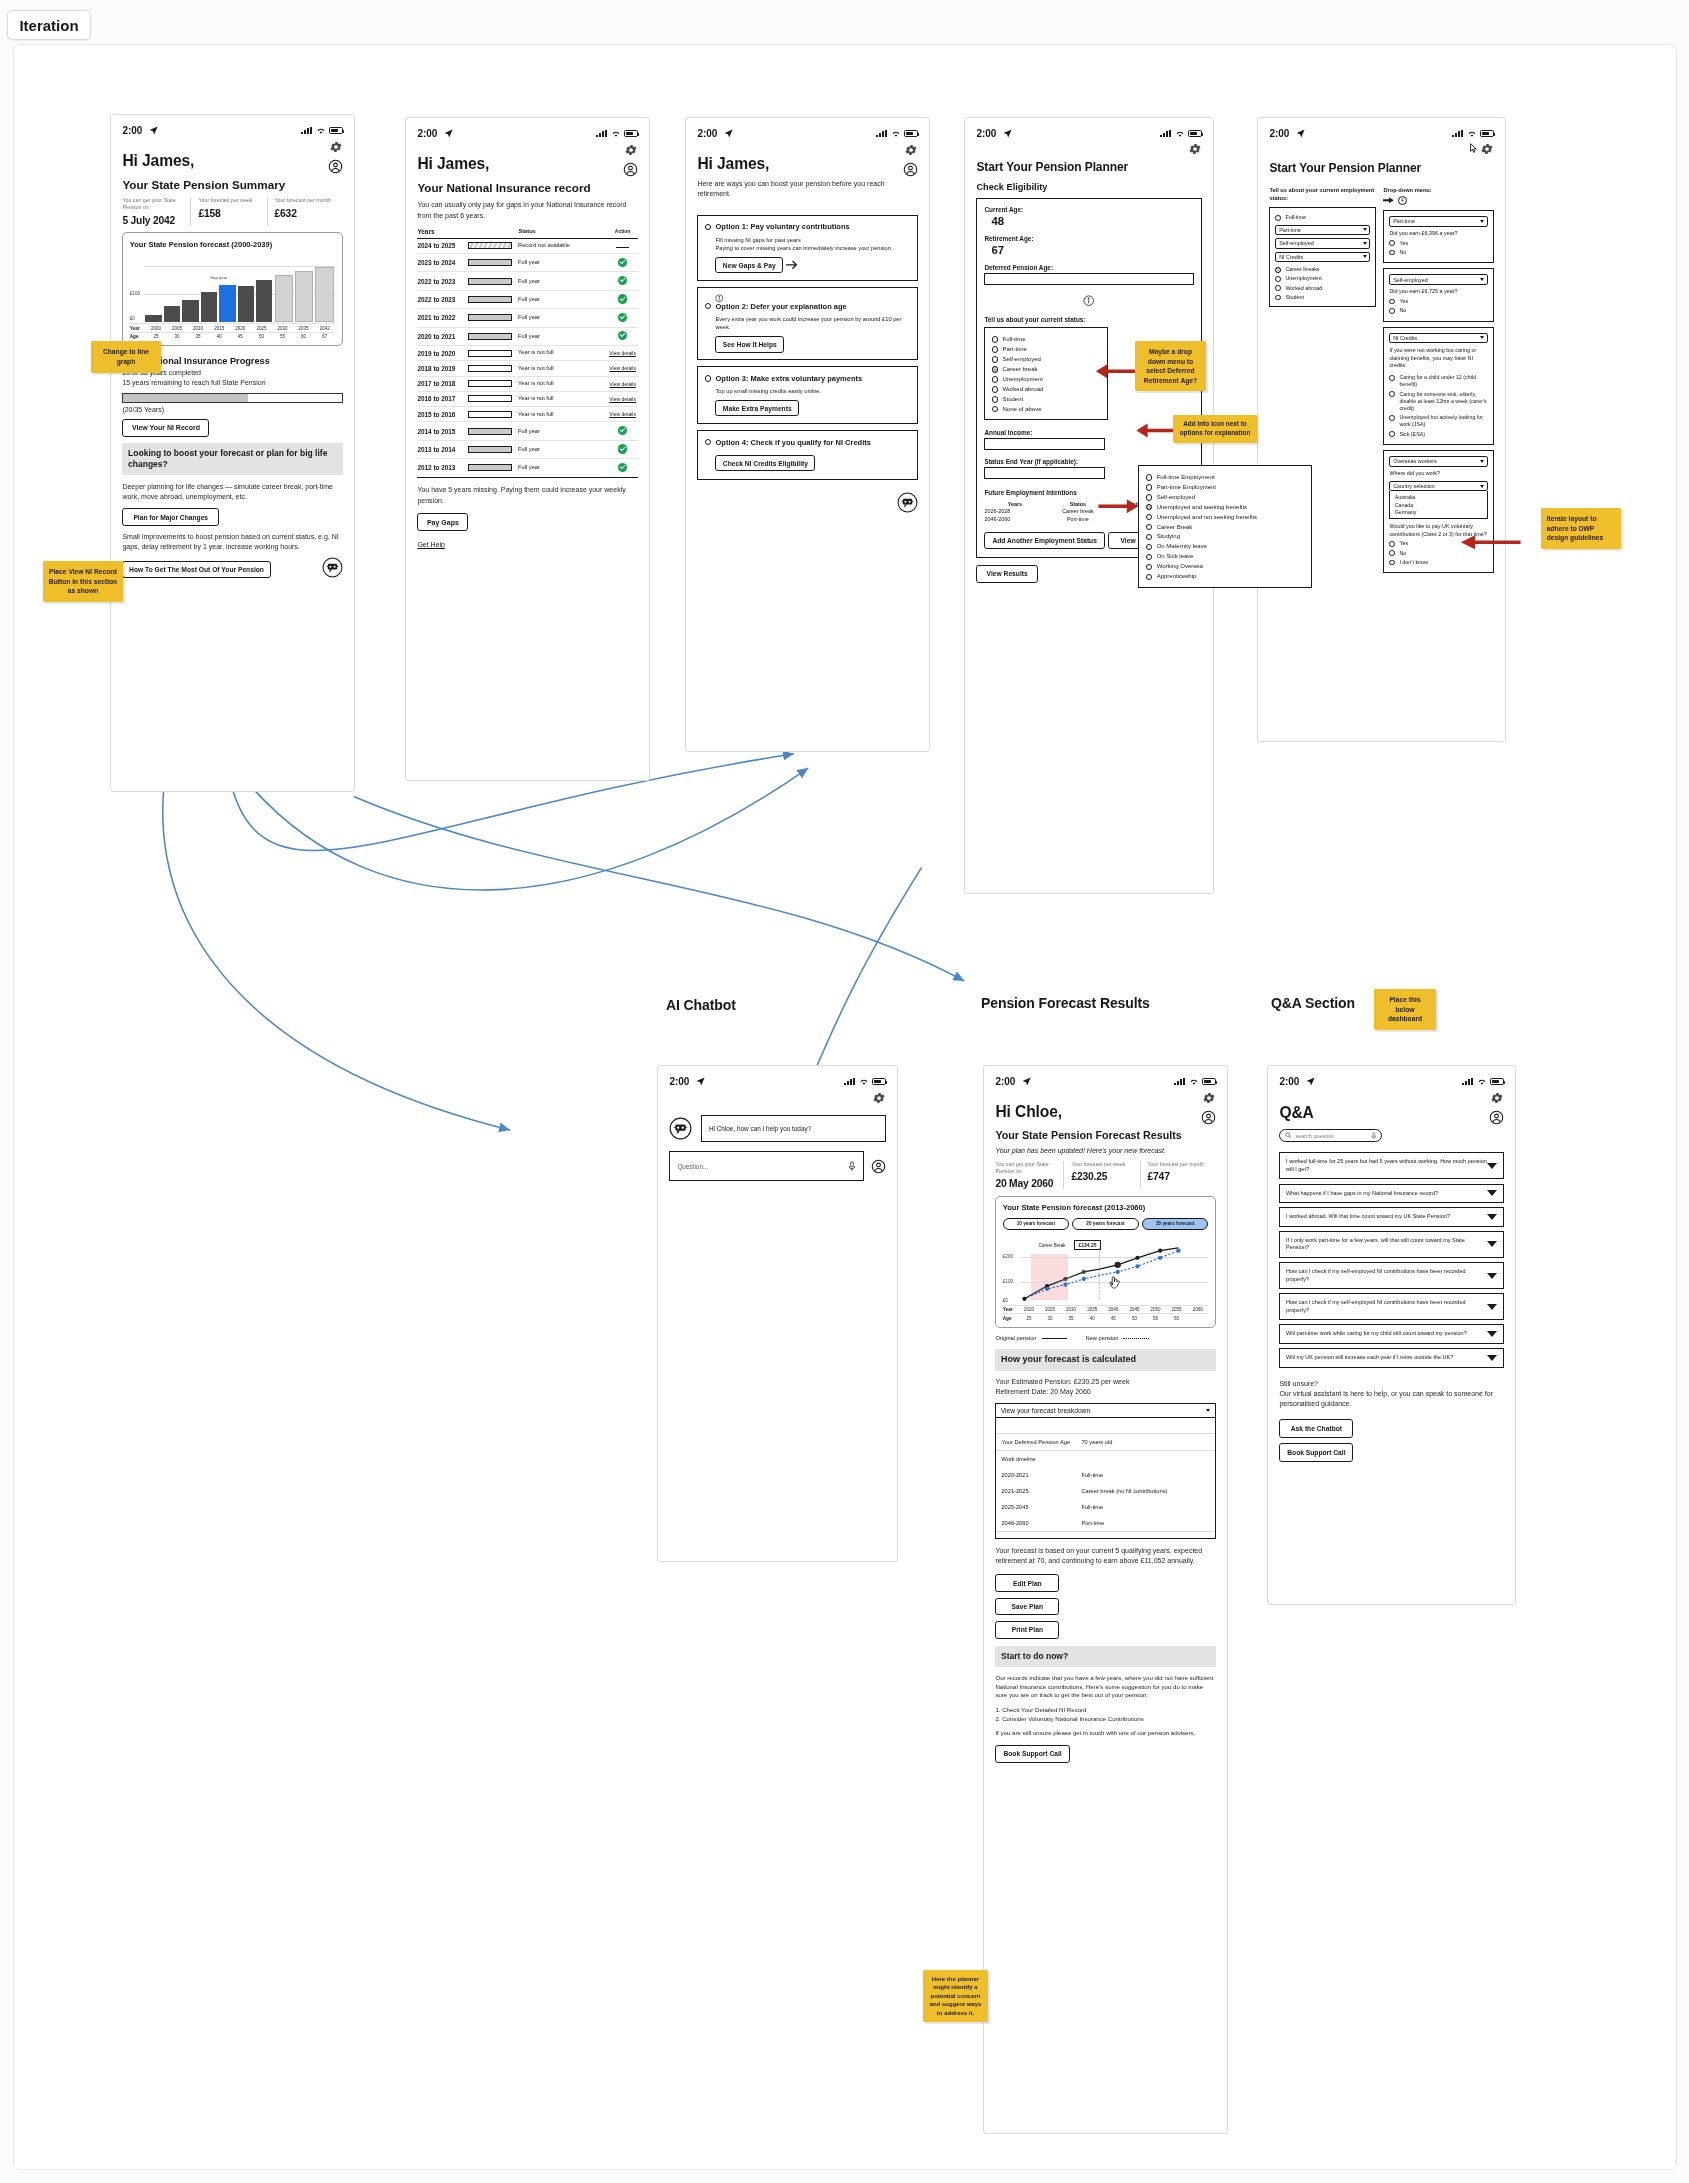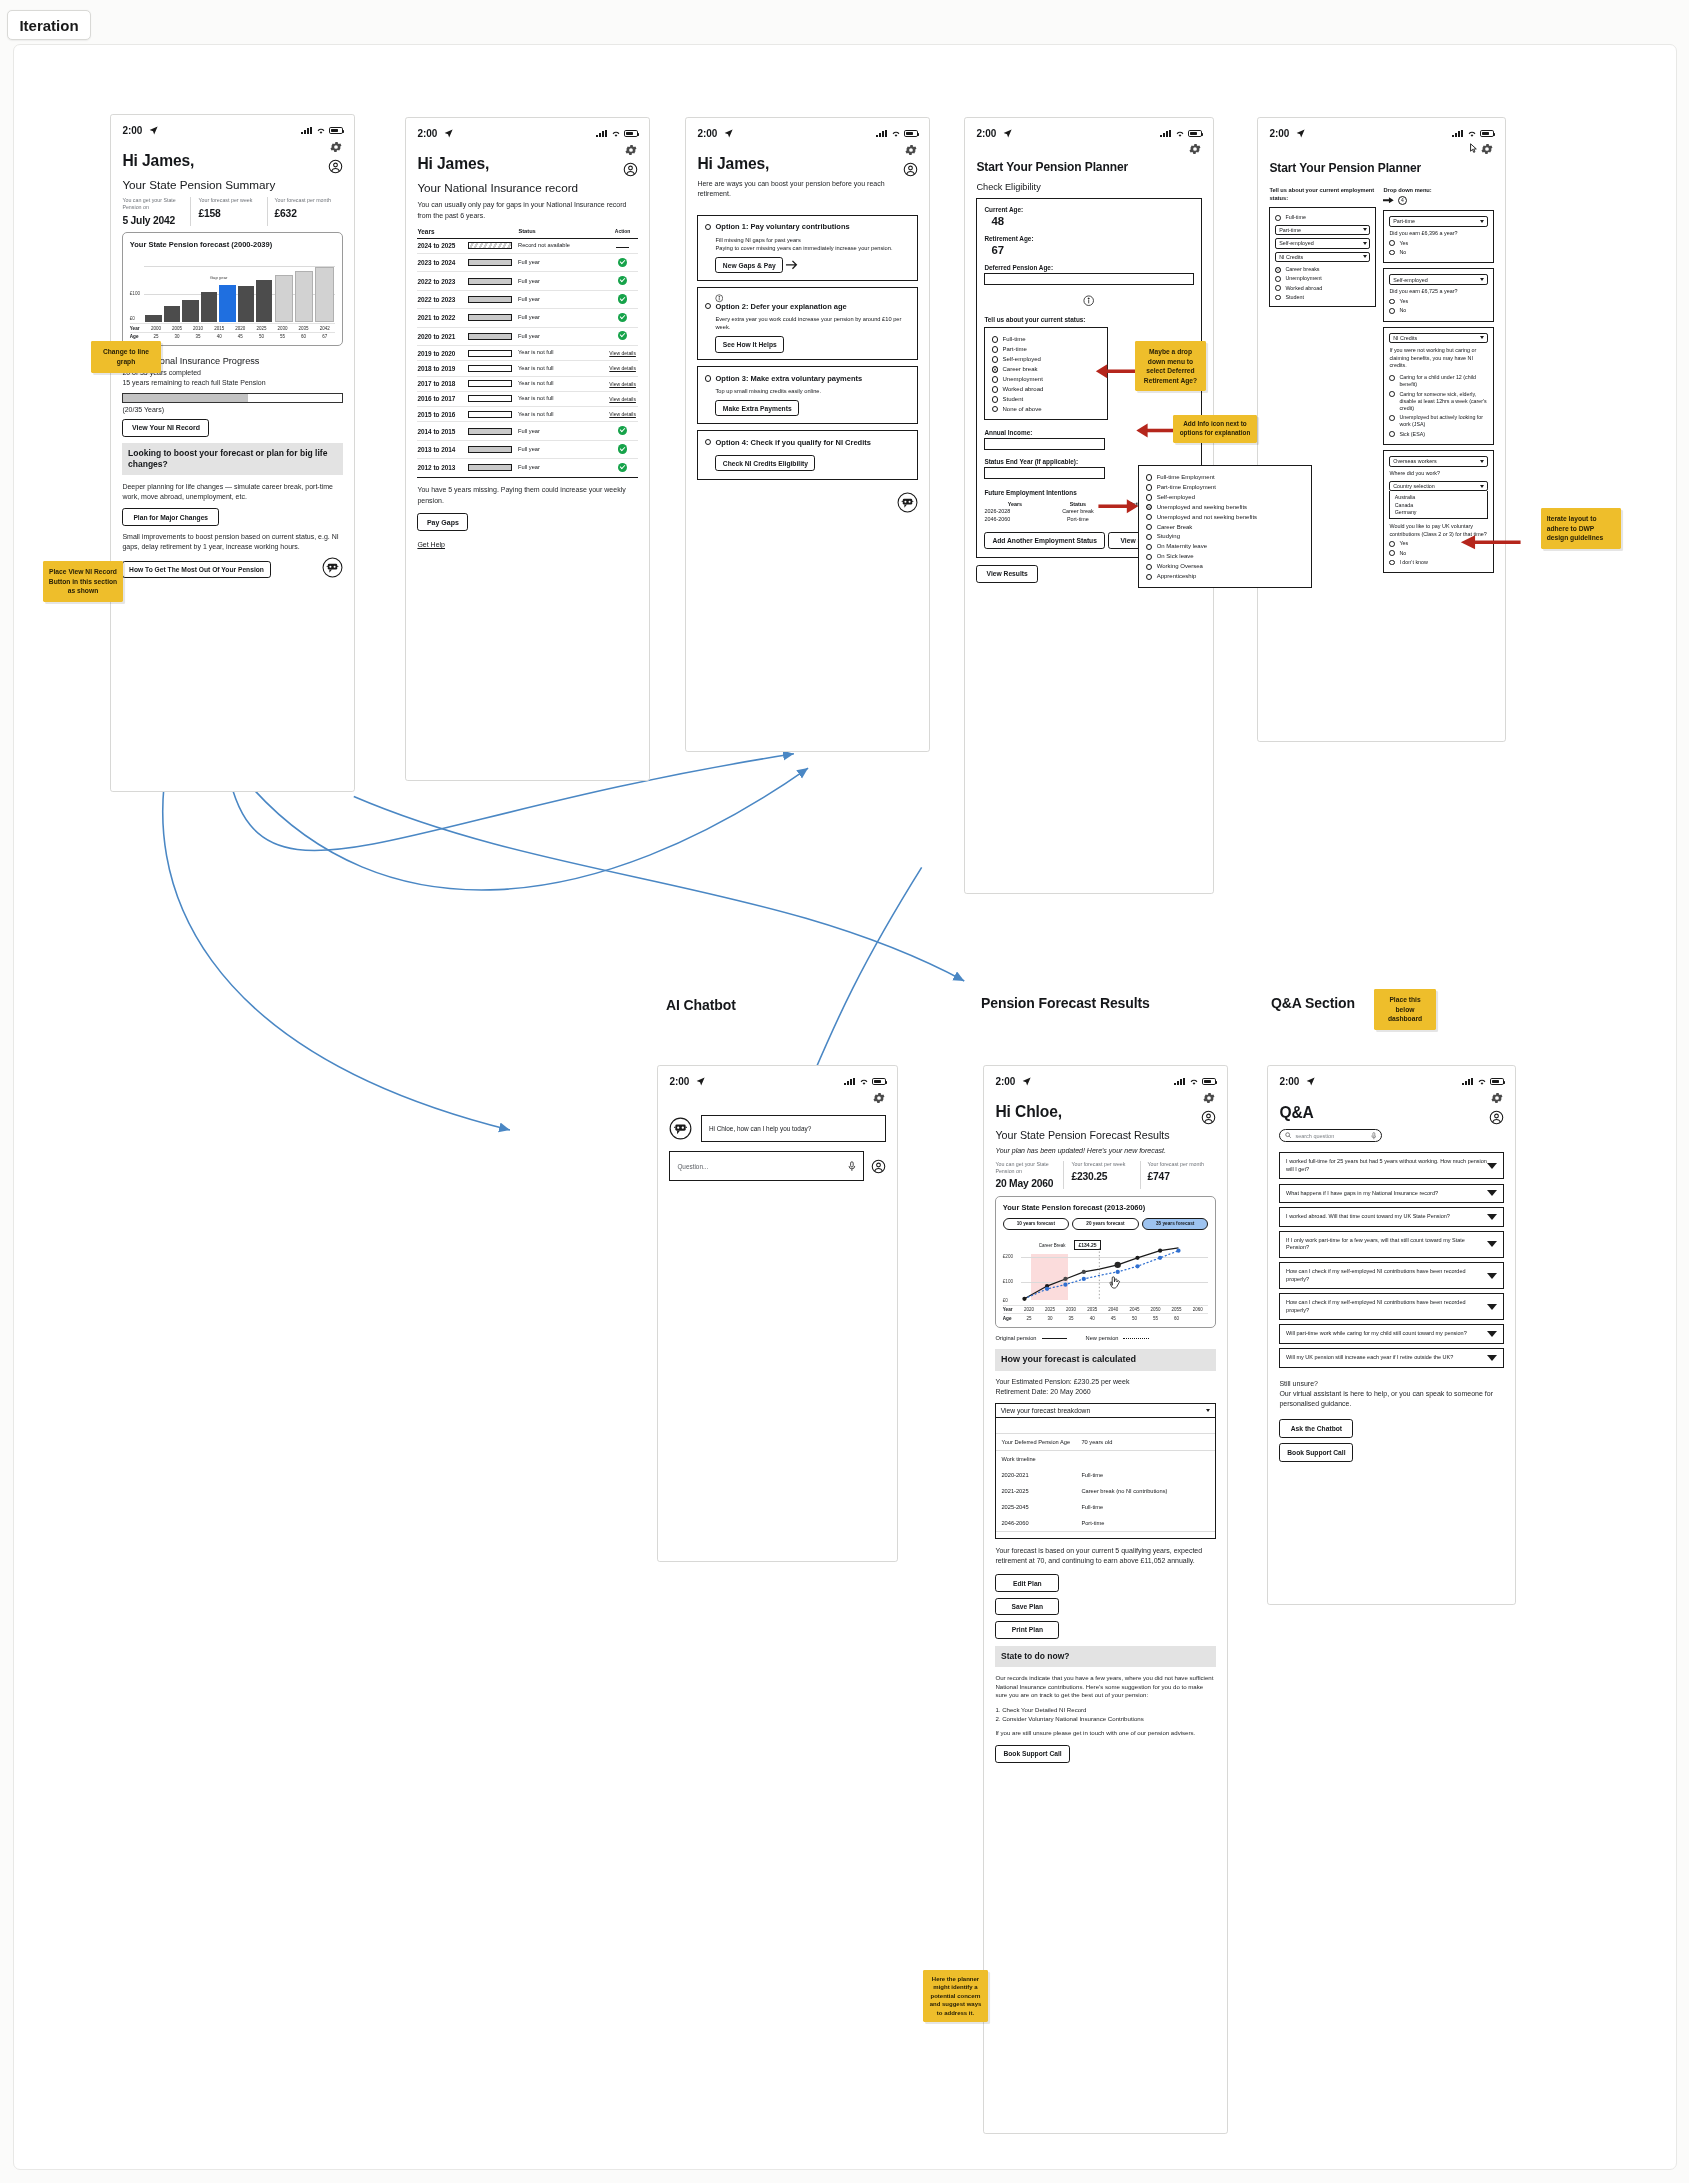--- a/index.html
+++ b/index.html
@@ -40,21 +40,21 @@
   .bars i:nth-child(1){height:2.8px;} .bars i:nth-child(2){height:4.3px;}
   .bars i:nth-child(3){height:6px;} .bars i:nth-child(4){height:7.8px;}
   .batt { width:13.5px;height:7px;border:1px solid #1a1a1a;border-radius:1.8px;position:relative;}
   .batt::after{content:"";position:absolute;right:-2.1px;top:1.8px;width:1.4px;height:2.8px;background:#1a1a1a;border-radius:0 0.7px 0.7px 0;}
   .batt i{position:absolute;left:1px;top:1px;bottom:1px;width:7px;background:#1a1a1a;border-radius:0.7px;display:block;}
   .gear { width:14px;height:14px; }
   .avatar { width:15px;height:15px; }
   .topicons { display:flex; flex-direction:column; align-items:flex-end; gap:5px; }
 
   .greeting { font-size:15.6px; font-weight:800; letter-spacing:-0.1px; }
-  .h2 { font-size:11.7px; font-weight:400; margin-top:8.5px; }
+  .h2 { font-size:11.7px; font-weight:700; margin-top:8.5px; }
   .body-txt { font-size:7px; line-height:1.45; color:#1d1f22; }
   .btn {
     display:inline-block; border:1.1px solid #1a1a1a; border-radius:2.8px;
     background:#fff; font-size:6.7px; font-weight:700; padding:3.6px 6.4px;
     text-align:center; color:#15171a;
   }
   .sectionbar { background:#e3e3e3; padding:5px 5.7px; font-size:8.5px; font-weight:800; line-height:1.3; }
 
   
   .kpis { display:flex; margin-top:6.4px; }
@@ -1119,21 +1119,21 @@
         <div class="c2">Port-time</div>
       </div>
     <div style="height:7px;border-top:0.7px solid #dcdcdc;"></div>
   </div>
 
   <div class="body-txt" style="margin-top:7px;">Your forecast is based on your current 5 qualifying years, expected retirement at 70, and continuing to earn above £11,052 annually.</div>
   <div class="btn" style="display:block;width:64px;margin-top:7.8px;padding:4.3px 0;">Edit Plan</div>
   <div class="btn" style="display:block;width:64px;margin-top:5.7px;padding:4.3px 0;">Save Plan</div>
   <div class="btn" style="display:block;width:64px;margin-top:5.7px;padding:4.3px 0;">Print Plan</div>
 
-  <div class="sectionbar" style="margin-top:7.8px;font-size:8.5px;">State to do now?</div>
+  <div class="sectionbar" style="margin-top:7.8px;font-size:8.5px;">Start to do now?</div>
   <div class="body-txt" style="margin-top:6.4px;font-size:6.1px;">Our records indicate that you have a few years, where you did not have sufficient National Insurance contributions. Here's some suggestion for you do to make sure you are on track to get the best out of your pension:</div>
   <div class="body-txt" style="margin-top:5.7px;font-size:6.1px;">1. Check Your Detailed NI Record</div>
   <div class="body-txt" style="font-size:6.1px;">2. Consider Voluntary National Insurance Contributions</div>
   <div class="body-txt" style="margin-top:5.7px;font-size:6.1px;">If you are still unsure please get in touch with one of our pension advisers.</div>
   <div class="btn" style="margin-top:7px;padding:4.3px 7px;">Book Support Call</div>
 </div>
 
 <div class="note" style="left:923px;top:1970px;width:65px;font-size:6px;padding:5px 3.6px;">Here the planner might identify a potential concern and suggest ways to address it.</div>
 
 <div class="phone" style="left:1267px;top:1065px;width:249px;height:540px;">

